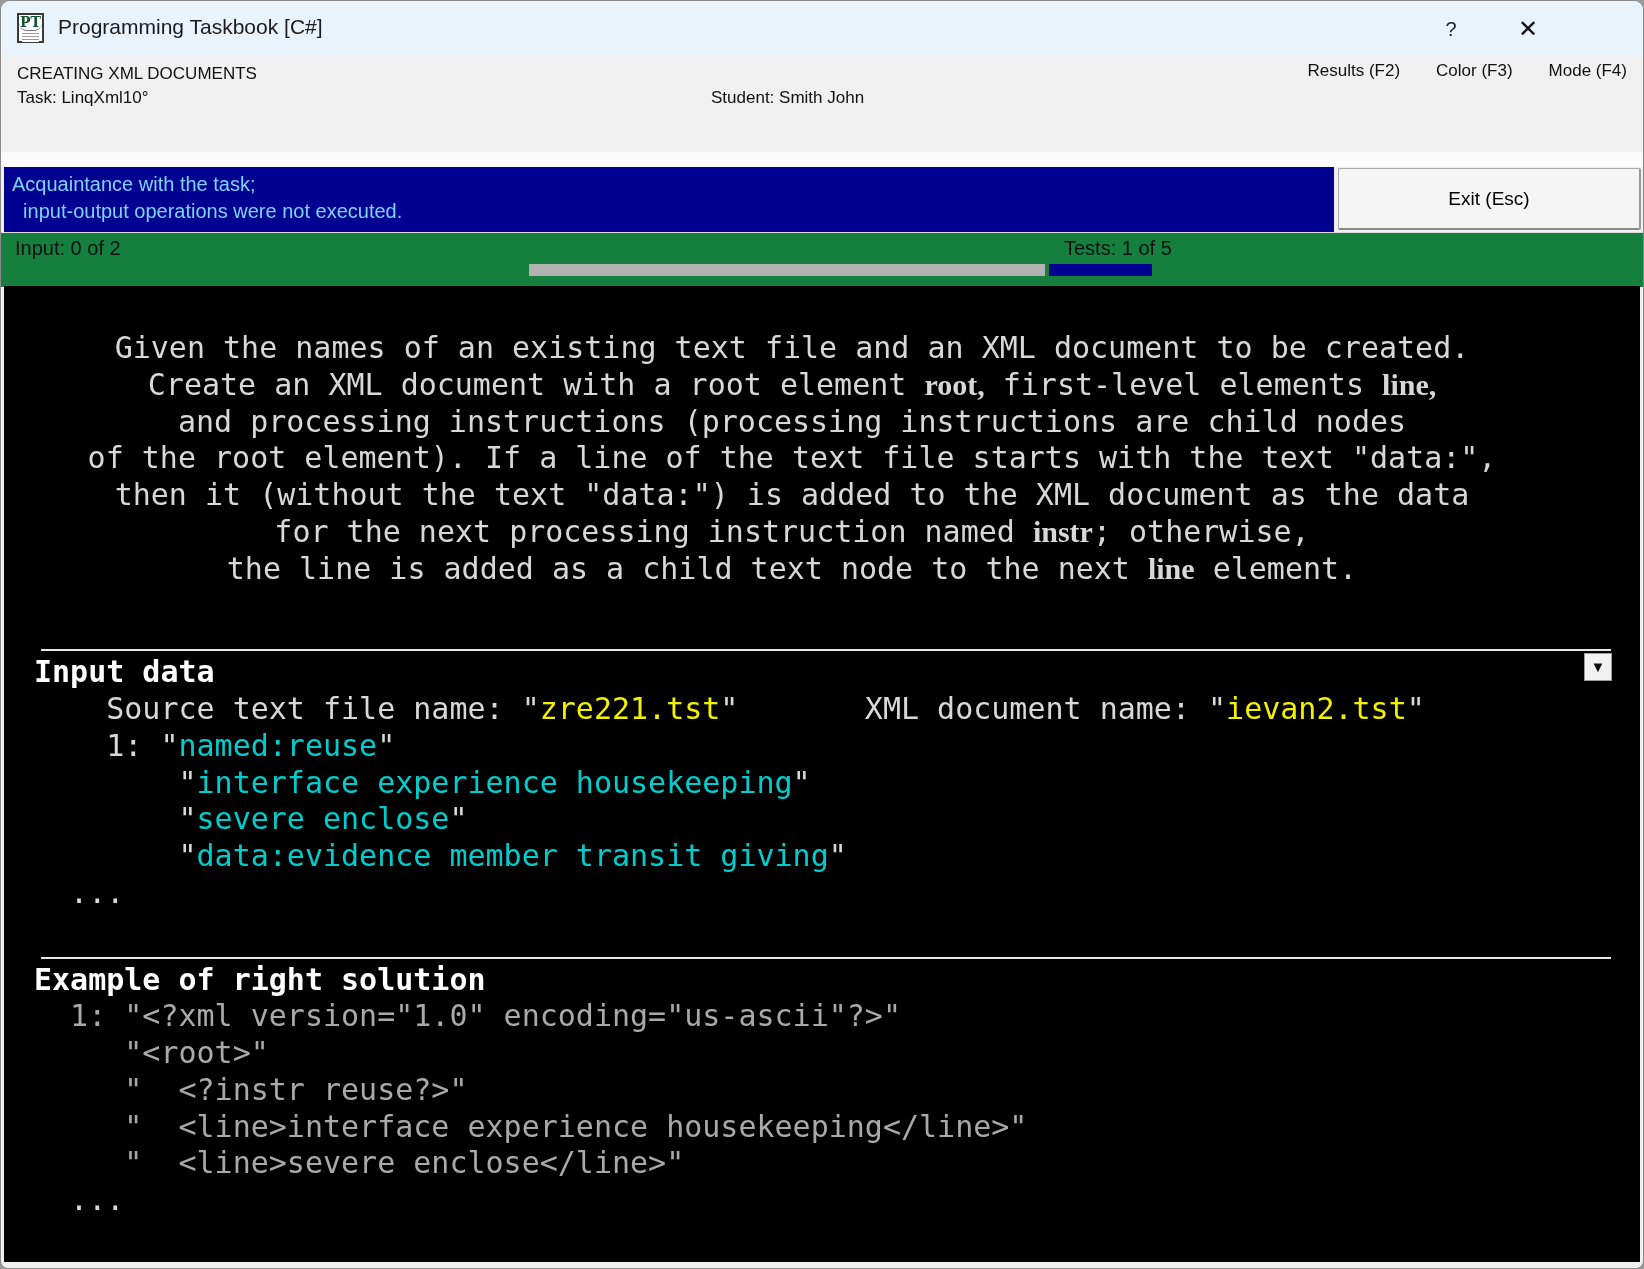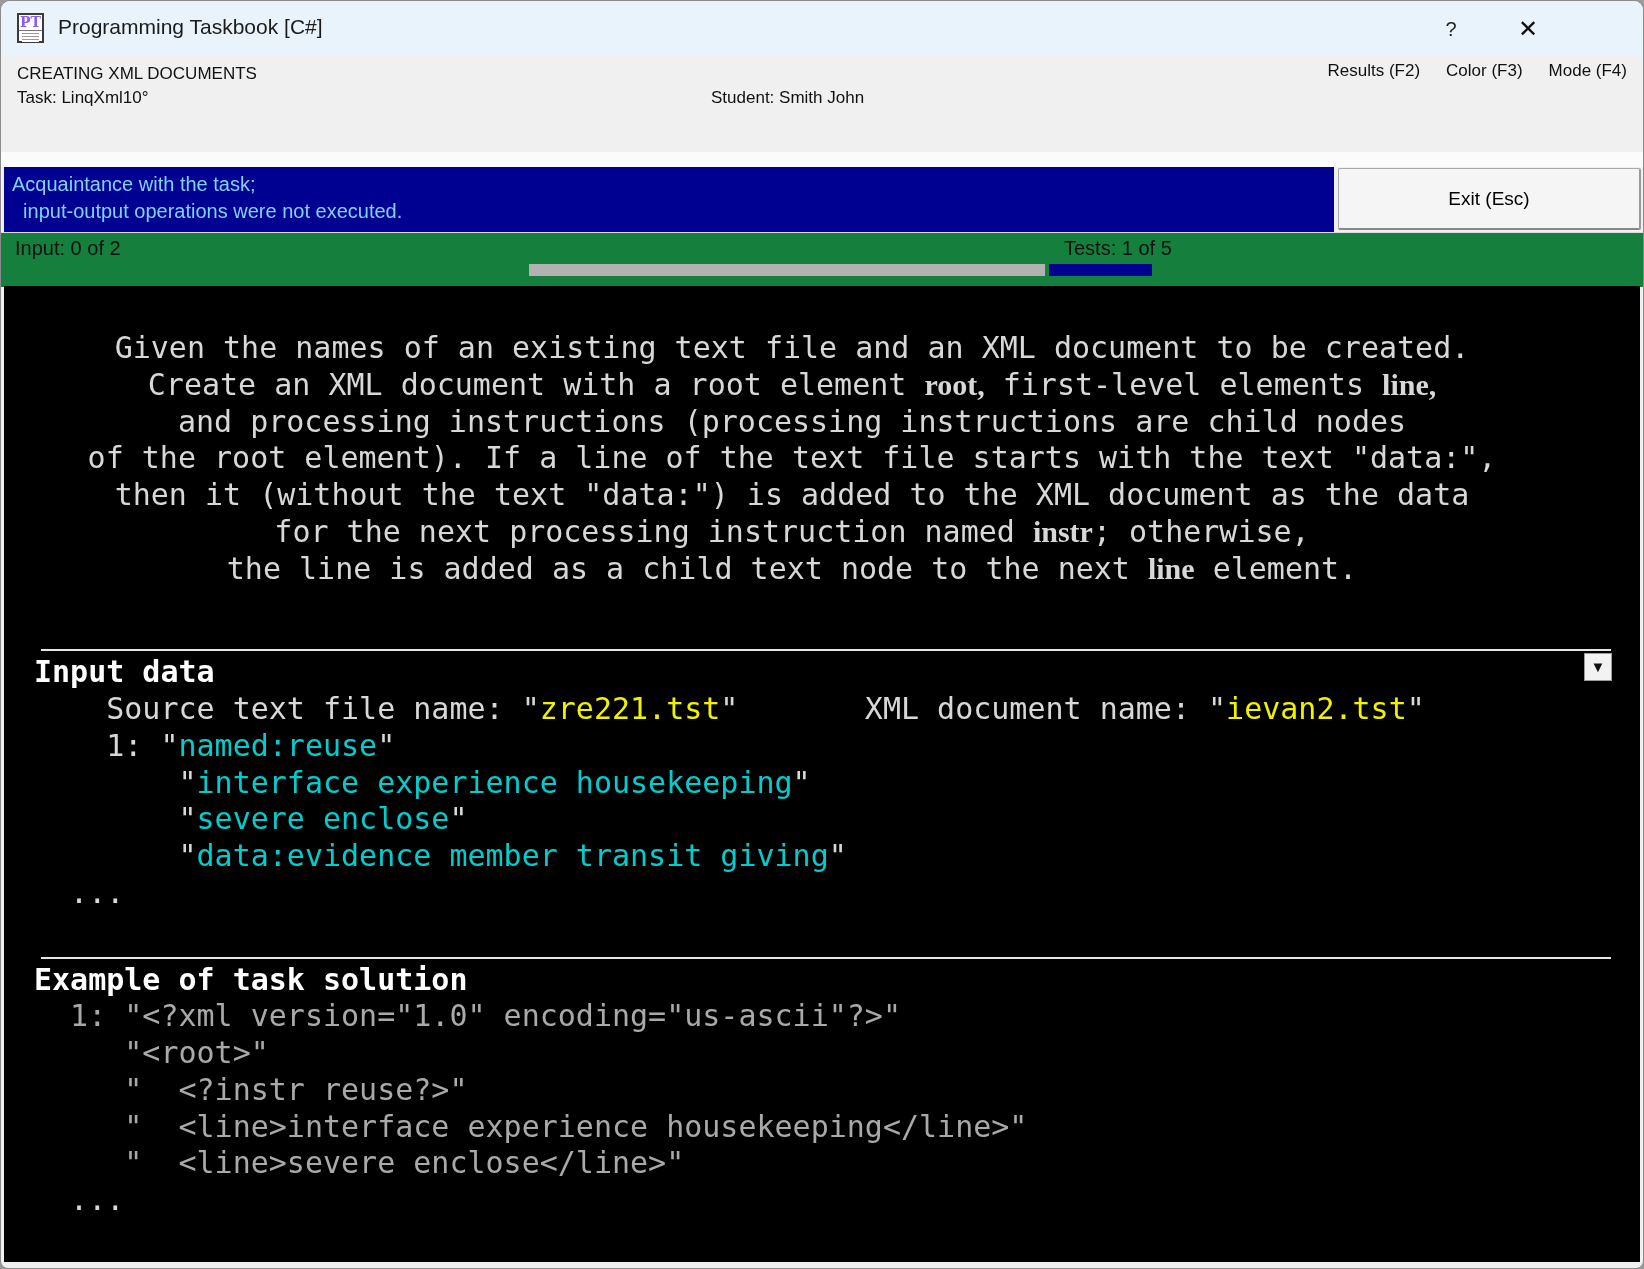--- a/index.html
+++ b/index.html
@@ -6,38 +6,38 @@
   body{width:1644px;height:1269px;position:relative;overflow:hidden;
        font-family:"Liberation Sans",sans-serif;}
   #window{position:absolute;inset:0;border:1px solid #8a8a8a;border-radius:10px 10px 8px 8px;
           overflow:hidden;background:#f0f0f0;}
 
   
   .titlebar{position:absolute;left:0;top:0;right:0;height:54px;background:#e9f3fc;}
   .app-icon{position:absolute;left:16px;top:12px;width:27px;height:30px;background:#fff;
             border:2px solid #3a3a3a;box-sizing:border-box;}
   .app-icon .pt{display:block;font-family:"DejaVu Serif",serif;font-weight:bold;
-            font-size:14px;line-height:15px;text-align:center;color:#8b5cf6;
-            border-bottom:1px solid #777;}
+            font-size:14px;line-height:15px;text-align:center;color:#14532d;
+            border-bottom:1px solid #777;border-radius:8px;}
   .app-icon .pagelines{display:block;height:9px;margin:2px 3px 0 3px;
             background:repeating-linear-gradient(#9a9a9a 0 1px,#fff 1px 3px);}
   .title-text{position:absolute;left:57px;top:14px;font-size:21px;color:#1b1b1b;}
   .help-btn{position:absolute;left:1432px;top:13px;width:36px;height:30px;text-align:center;
             font-size:20px;color:#222;background:none;border:none;}
   .close-btn{position:absolute;left:1505px;top:9px;width:44px;height:36px;text-align:center;
             font-size:24px;color:#111;background:none;border:none;line-height:36px;}
 
   
   .header{position:absolute;left:0;top:54px;right:0;height:97px;background:#f0f0f0;
           font-size:17px;color:#111;}
   .hdr-section{position:absolute;left:16px;top:9px;}
   .hdr-task{position:absolute;left:16px;top:33px;}
   .hdr-student{position:absolute;left:710px;top:33px;}
   .hdr-menu{position:absolute;right:16px;top:6px;display:flex;gap:26px;}
-  .hdr-menu span{cursor:default;}
+  .hdr-menu span{cursor:default;margin-left:10px;}
 
   .gap-strip{position:absolute;left:0;top:151px;right:0;height:15px;background:#fbfbfb;}
 
   
   .status-row{position:absolute;left:0;top:166px;right:0;height:65px;}
   .status-bar{position:absolute;left:3px;top:0;width:1330px;height:65px;
               background:var(--status_bar);color:#7dd3fc;font-size:20px;line-height:27px;
               padding-top:4px;box-sizing:border-box;}
   .status-bar div{white-space:pre;padding-left:8px;}
   .exit-btn{position:absolute;left:1337px;top:1px;width:303px;height:62px;
@@ -143,21 +143,21 @@
           <div class="tline"><span>        "</span><span class="s-c">interface experience housekeeping</span><span>"</span></div>
           <div class="tline"><span>        "</span><span class="s-c">severe enclose</span><span>"</span></div>
           <div class="tline"><span>        "</span><span class="s-c">data:evidence member transit giving</span><span>"</span></div>
           <div class="tline"><span>  ...</span></div>
         </div>
     </div>
 
     <div class="sep sep2"></div>
 
     <div>
-      <div class="io-heading">Example of task solution</div>
+      <div class="io-heading">Example of right solution</div>
       <div class="io-lines">
           <div class="tline"><span class="s-g">  1: "&lt;?xml version="1.0" encoding="us-ascii"?&gt;"</span></div>
           <div class="tline"><span class="s-g">     "&lt;root&gt;"</span></div>
           <div class="tline"><span class="s-g">     "  &lt;?instr reuse?&gt;"</span></div>
           <div class="tline"><span class="s-g">     "  &lt;line&gt;interface experience housekeeping&lt;/line&gt;"</span></div>
           <div class="tline"><span class="s-g">     "  &lt;line&gt;severe enclose&lt;/line&gt;"</span></div>
           <div class="tline"><span>  ...</span></div>
         </div>
     </div>
   </div>

